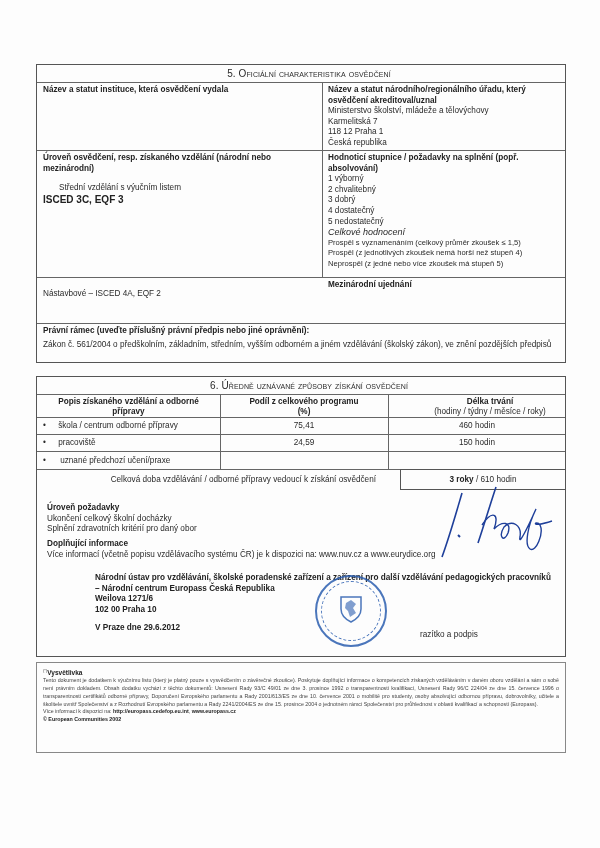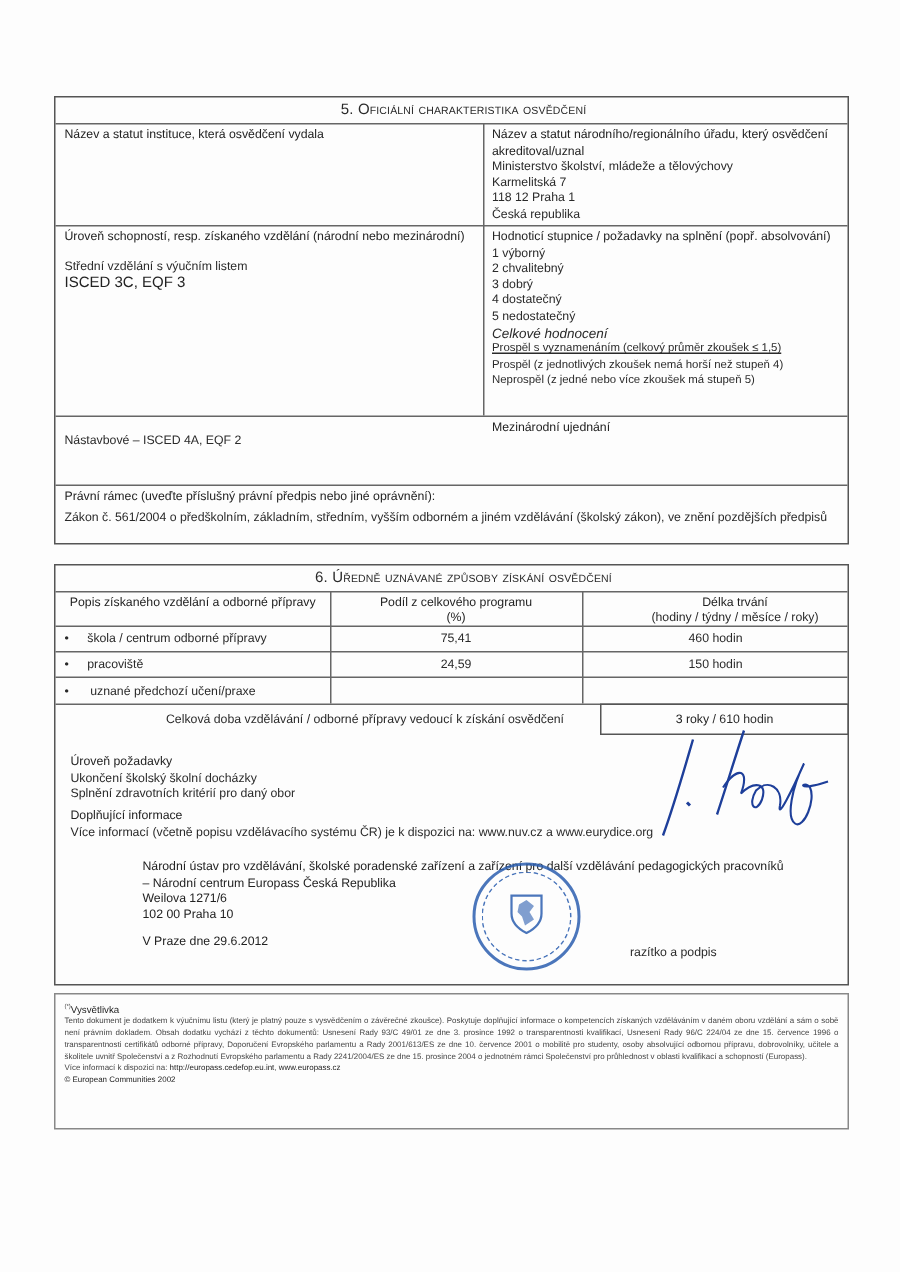--- a/index.html
+++ b/index.html
@@ -1,20 +1,20 @@
 <!DOCTYPE html>
 <html><head>
 <meta charset="utf-8">
 <style>
   html, body { margin:0; padding:0; }
   body { width:600px; height:848px; background:#fdfdfd; position:relative; overflow:hidden;
          font-family:"Liberation Sans", sans-serif; color:#2a2a2a; }
   .box { position:absolute; border:1px solid #555; box-sizing:border-box; }
   .cell { position:absolute; box-sizing:border-box; padding:2px 6px; font-size:8.2px; line-height:10.6px; }
-  .b { font-weight:normal; color:#222; }
+  .b { font-weight:bold; color:#222; }
   .hline { position:absolute; height:1px; background:#666; }
   .vline { position:absolute; width:1px; background:#666; }
   .sec-title { position:absolute; left:16px; right:0; text-align:center; font-size:10px; letter-spacing:0.1px; }
   .sc { font-variant:small-caps; }
   .center { text-align:center; }
   .lines div { white-space:nowrap; }
   .foot { font-size:5.3px; line-height:7.8px; color:#444; }
   .stamp { position:absolute; border-radius:50%; border:2px solid #2c5fb0; }
 </style>
 </head>
@@ -34,35 +34,35 @@
     <div class="b">Název a statut národního/regionálního úřadu, který osvědčení akreditoval/uznal</div>
     <div class="lines">
       <div>Ministerstvo školství, mládeže a tělovýchovy</div>
       <div>Karmelitská 7</div>
       <div>118 12 Praha 1</div>
       <div>Česká republika</div>
     </div>
   </div>
 
   <div class="cell" style="left:0;top:86px;width:285px;">
-    <div class="b">Úroveň schopností, resp. získaného vzdělání (národní nebo mezinárodní)</div>
-    <div style="margin-top:9px;">Střední vzdělání s výučním listem</div>
+    <div class="b">Úroveň osvědčení, resp. získaného vzdělání (národní nebo mezinárodní)</div>
+    <div style="margin-top:9px;margin-left:16px;">Střední vzdělání s výučním listem</div>
     <div class="b" style="font-size:10px;line-height:12px;">ISCED 3C, EQF 3</div>
   </div>
 
   <div class="cell" style="left:285px;top:86px;width:244px;">
     <div class="b">Hodnoticí stupnice / požadavky na splnění (popř. absolvování)</div>
     <div class="lines">
       <div>1 výborný</div>
       <div>2 chvalitebný</div>
       <div>3 dobrý</div>
       <div>4 dostatečný</div>
       <div>5 nedostatečný</div>
       <div style="font-style:italic;font-size:9px;">Celkové hodnocení</div>
-      <div style="font-size:7.6px;text-decoration:underline;">Prospěl s vyznamenáním (celkový průměr zkoušek ≤ 1,5)</div>
+      <div style="font-size:7.6px;">Prospěl s vyznamenáním (celkový průměr zkoušek ≤ 1,5)</div>
       <div style="font-size:7.6px;">Prospěl (z jednotlivých zkoušek nemá horší než stupeň 4)</div>
       <div style="font-size:7.6px;">Neprospěl (z jedné nebo více zkoušek má stupeň 5)</div>
     </div>
   </div>
 
   <div class="cell" style="left:0;top:213px;width:285px;">
     <div style="margin-top:9px;">Nástavbové – ISCED 4A, EQF 2</div>
   </div>
   <div class="cell b" style="left:285px;top:213px;width:244px;">Mezinárodní ujednání</div>
 
@@ -111,21 +111,21 @@
     <span style="margin-left:12px;">uznané předchozí učení/praxe</span>
   </div>
 
   <div class="cell" style="left:0;top:96px;width:351px;text-align:right;padding-right:12px;">Celková doba vzdělávání / odborné přípravy vedoucí k získání osvědčení</div>
   <div class="box center" style="left:363px;top:92px;width:166px;height:21px;font-size:8.2px;line-height:19px;">
     <span class="b">3 roky</span><span> / 610 hodin</span>
   </div>
 
   <div class="cell" style="left:4px;top:124px;width:300px;">
     <div class="b">Úroveň požadavky</div>
-    <div>Ukončení školský školní docházky</div>
+    <div>Ukončení celkový školní docházky</div>
     <div>Splnění zdravotních kritérií pro daný obor</div>
   </div>
 
   <div class="cell" style="left:4px;top:160px;width:520px;">
     <div class="b">Doplňující informace</div>
     <div>Více informací (včetně popisu vzdělávacího systému ČR) je k dispozici na:  www.nuv.cz  a www.eurydice.org</div>
   </div>
 
   <div class="cell b" style="left:4px;top:194px;width:526px;margin-left:48px;">
     <div style="white-space:nowrap;">Národní ústav pro vzdělávání, školské poradenské zařízení a zařízení pro další vzdělávání pedagogických pracovníků</div>

